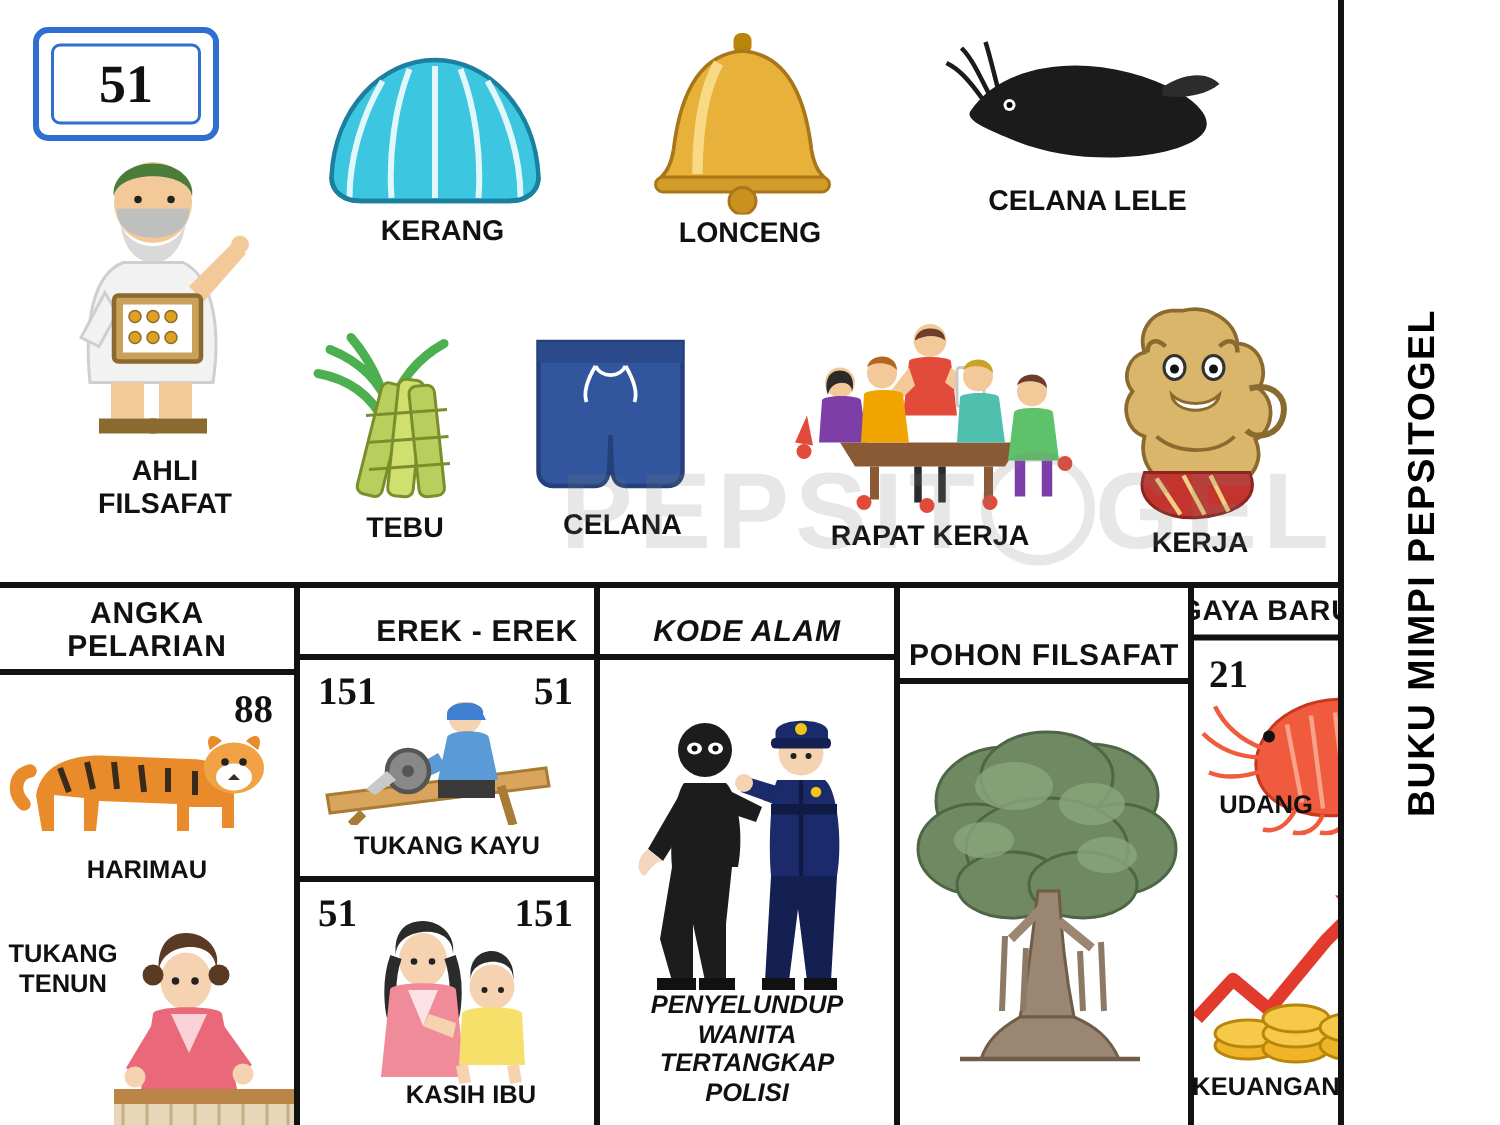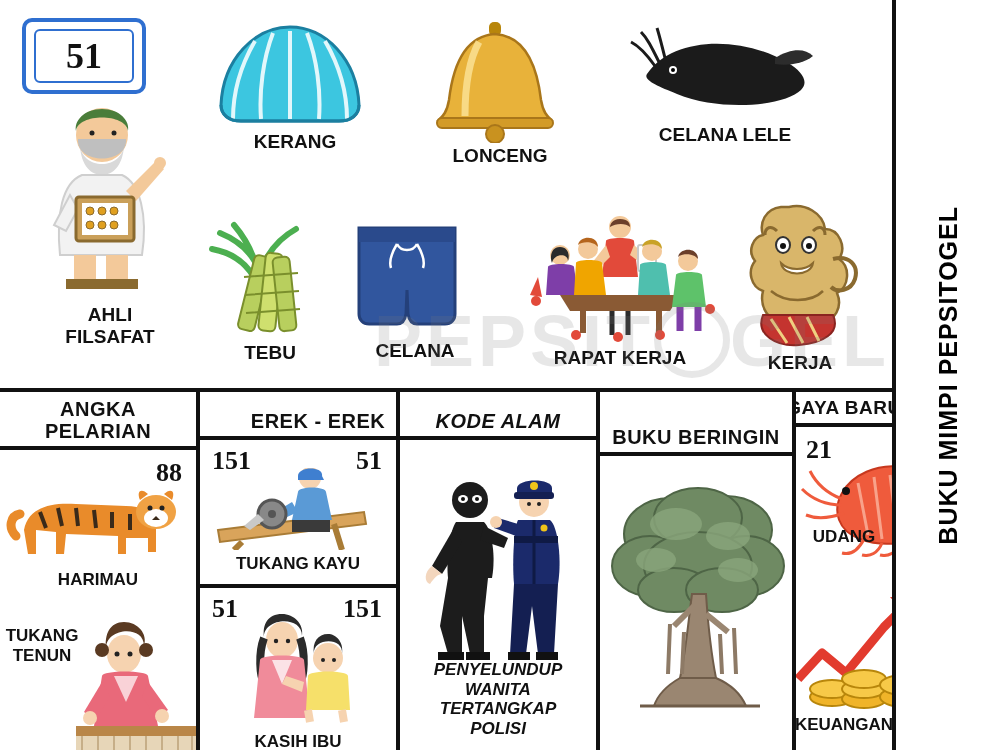--- a/index.html
+++ b/index.html
@@ -186,21 +186,21 @@
   <div class="watermark">
     <span>PEPSIT</span><span class="circle"></span><span>GEL</span>
   </div>
 
   <div class="top-section">
 
     <div class="num-badge">
       <div class="inner">51</div>
     </div>
 
-    <div class="item" style="left:215px; top:19px; width:160px;">
+    <div class="item" style="left:215px; top:32px; width:160px;">
       <div class="art">
         <svg width="150" height="110" viewBox="0 0 150 110">
           <path d="M75 8 C40 8 8 40 6 86 C6 96 14 102 26 102 L124 102 C136 102 144 96 144 86 C142 40 110 8 75 8 Z" fill="#3cc6e0" stroke="#1b7fa0" stroke-width="3"></path>
           <path d="M75 12 L75 100 M58 14 C48 40 44 72 46 100 M92 14 C102 40 106 72 104 100 M40 22 C26 46 18 74 18 100 M110 22 C124 46 132 74 132 100" stroke="#ffffff" stroke-width="4" fill="none" opacity="0.85"></path>
           <path d="M6 86 C6 96 14 102 26 102 L124 102 C136 102 144 96 144 86" fill="none" stroke="#1b7fa0" stroke-width="3"></path>
         </svg>
       </div>
       <div class="caption">KERANG</div>
     </div>
 
@@ -446,21 +446,21 @@
             <path d="M30 46 L40 70 L50 46" fill="#fff" opacity="0.75"></path>
             <circle cx="86" cy="44" r="15" fill="#f6d3b0"></circle>
             <path d="M72 40 C70 24 102 22 100 40 C102 28 94 20 86 20 C76 20 70 28 72 40 Z" fill="#2b2b2b"></path>
             <circle cx="81" cy="46" r="2" fill="#222"></circle>
             <circle cx="92" cy="46" r="2" fill="#222"></circle>
             <path d="M66 62 C66 56 106 56 106 62 L108 96 L64 96 Z" fill="#f6e06a"></path>
             <path d="M62 68 L44 62 L40 70 L60 78 Z" fill="#f6d3b0"></path>
             <path d="M66 96 L68 108 M100 96 L102 108" stroke="#f6d3b0" stroke-width="8"></path>
           </svg>
         </div>
-        <div class="cell-cap" style="top:144px;">KASIH IBU</div>
+        <div class="cell-cap" style="top:132px;margin-left:16px;">KASIH IBU</div>
       </div>
     </div>
 
     <div class="col col3">
       <div class="col-head" style="padding-top:18px;">KODE ALAM</div>
       <div class="hr"></div>
 
       <div class="sub-cell" style="height:388px;">
         <div style="position:absolute; left:22px; top:26px;">
           <svg width="156" height="195" viewBox="0 0 156 195">
@@ -493,21 +493,21 @@
             <rect x="114" y="186" width="22" height="8" fill="#111"></rect>
             <rect x="16" y="186" width="26" height="8" fill="#111"></rect>
             <rect x="44" y="186" width="24" height="8" fill="#111"></rect>
           </svg>
         </div>
         <div class="cell-cap" style="top:220px; padding:0 10px; width:auto;">PENYELUNDUP<br>WANITA TERTANGKAP<br>POLISI</div>
       </div>
     </div>
 
     <div class="col col4">
-      <div class="col-head" style="padding-top:34px;">BUKU BERINGIN</div>
+      <div class="col-head" style="padding-top:34px;">POHON FILSAFAT</div>
       <div class="hr"></div>
 
       <div class="sub-cell" style="height:290px;">
         <div style="position:absolute; left:10px; top:18px;">
           <svg width="176" height="250" viewBox="0 0 176 250">
             <g fill="#6f8a63" stroke="#4e6546" stroke-width="2">
               <ellipse cx="60" cy="60" rx="46" ry="36"></ellipse>
               <ellipse cx="116" cy="56" rx="46" ry="34"></ellipse>
               <ellipse cx="40" cy="92" rx="38" ry="30"></ellipse>
               <ellipse cx="136" cy="92" rx="38" ry="30"></ellipse>

